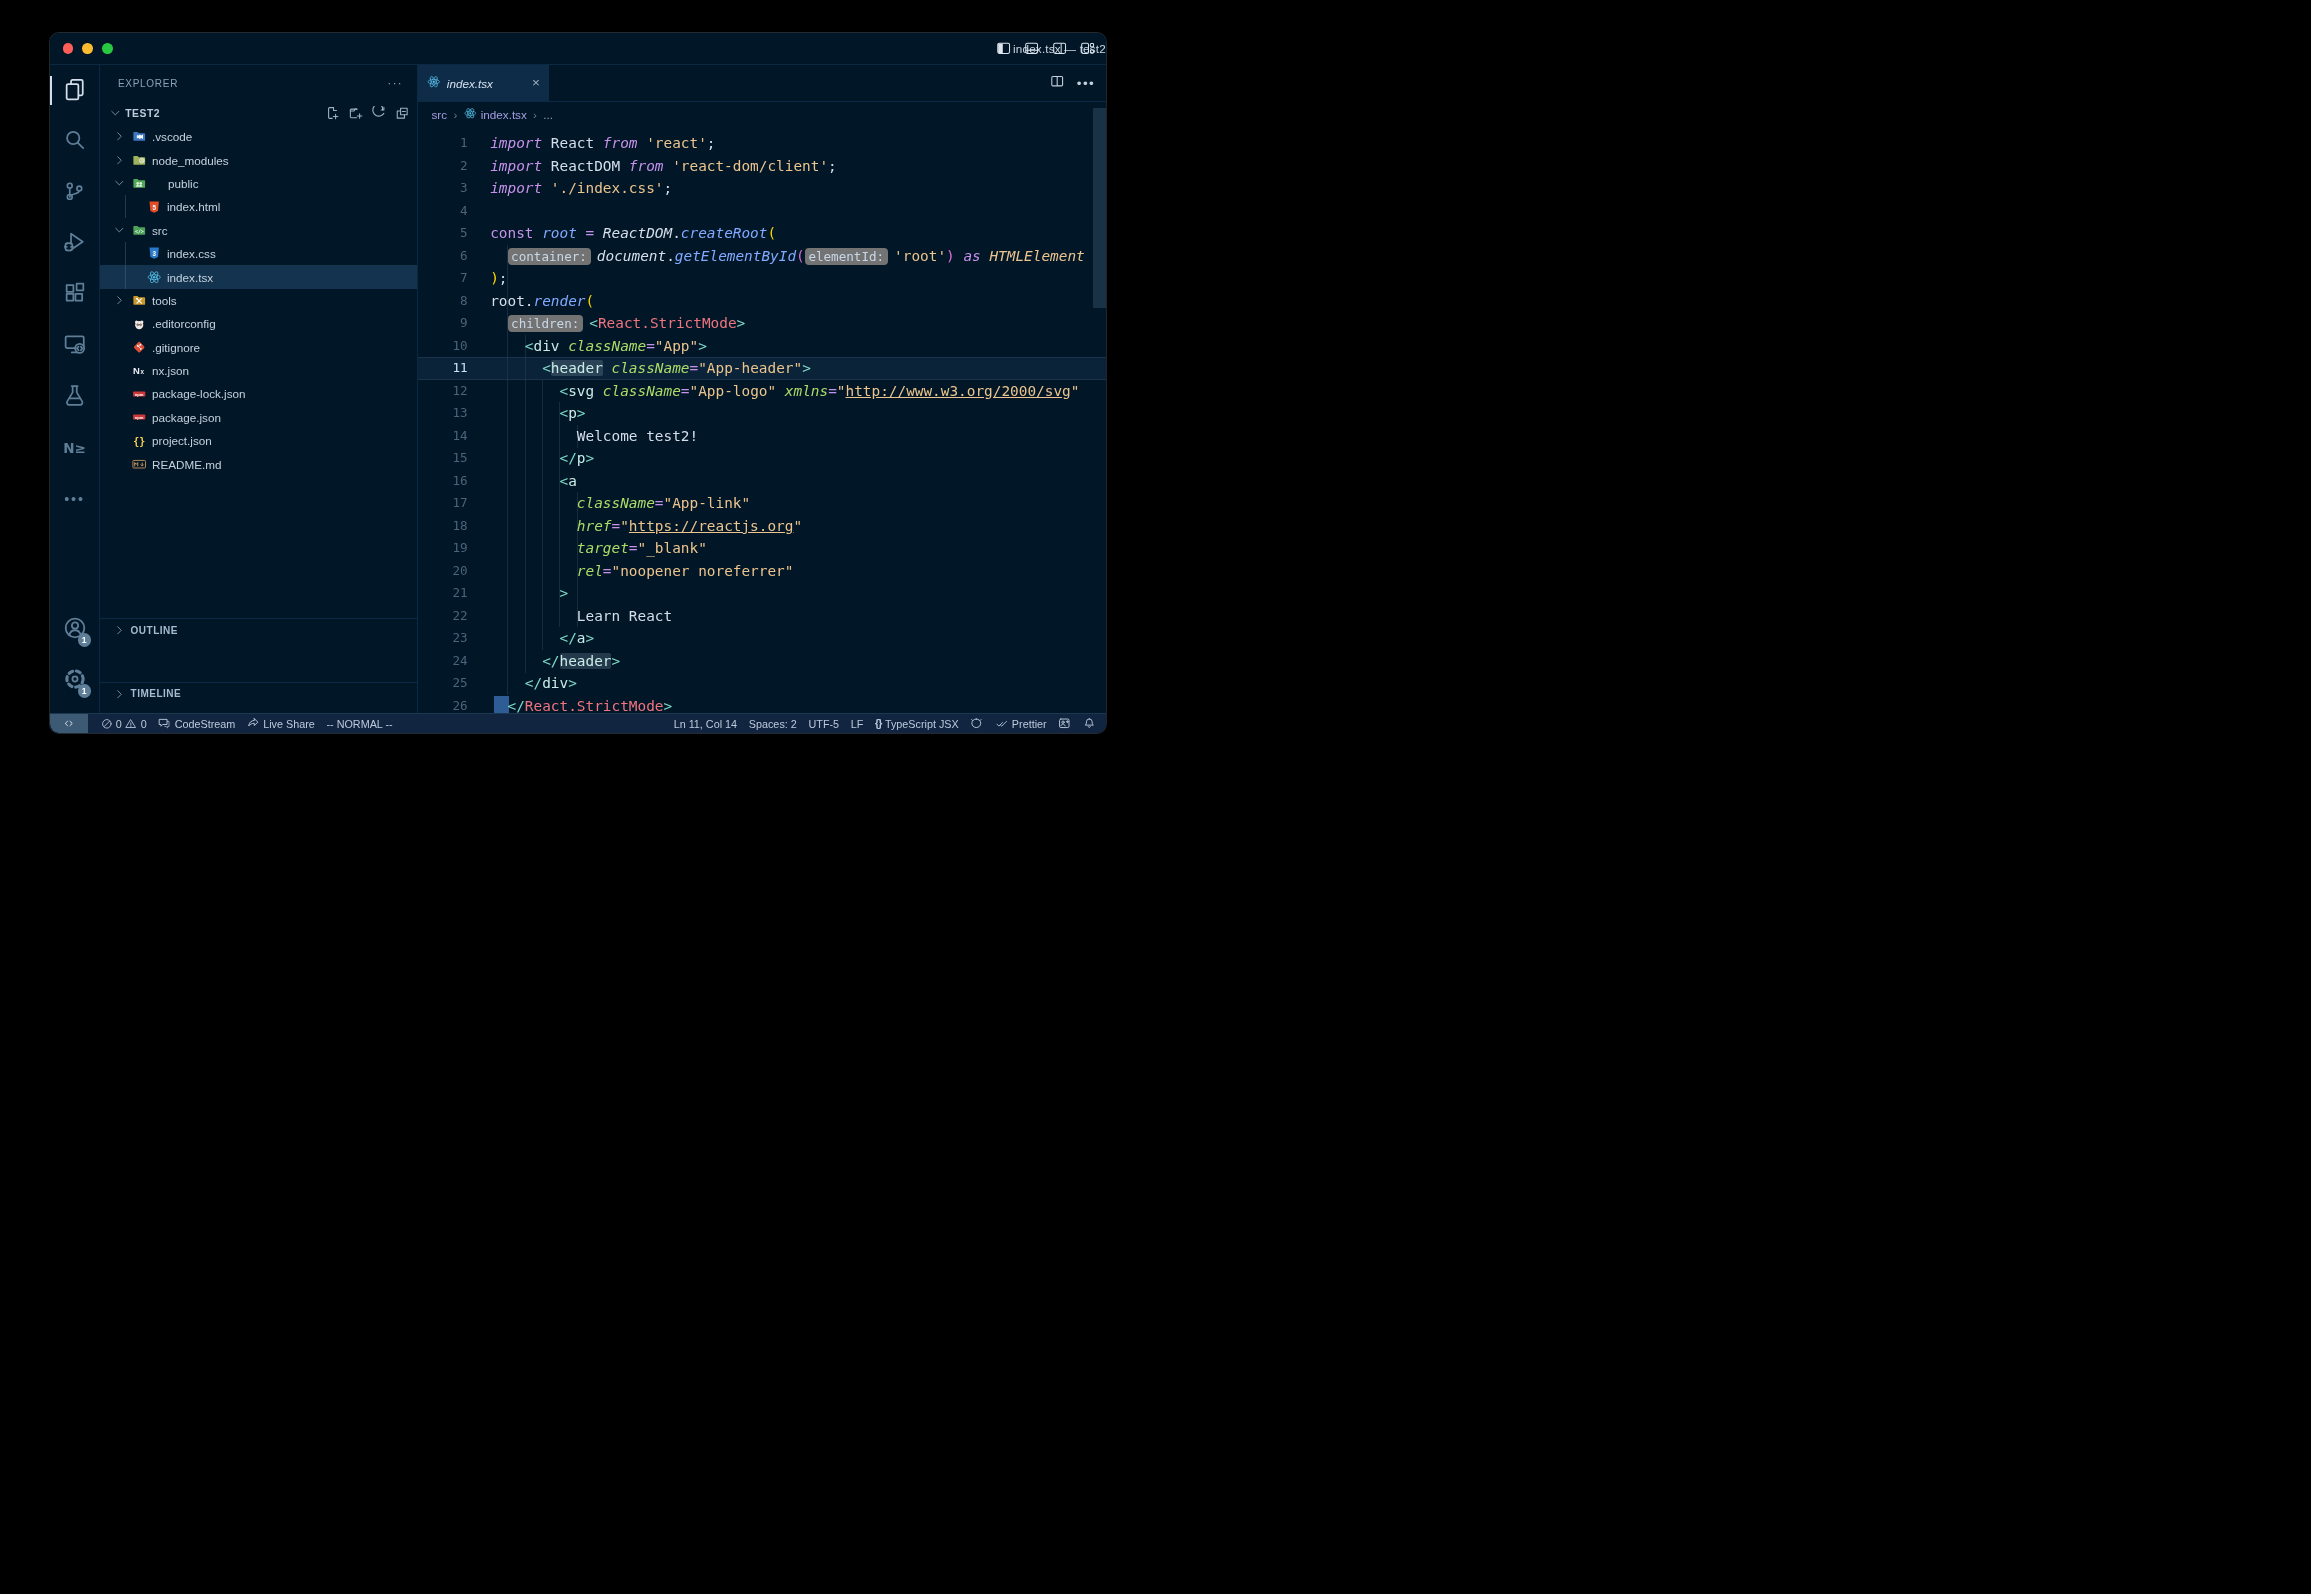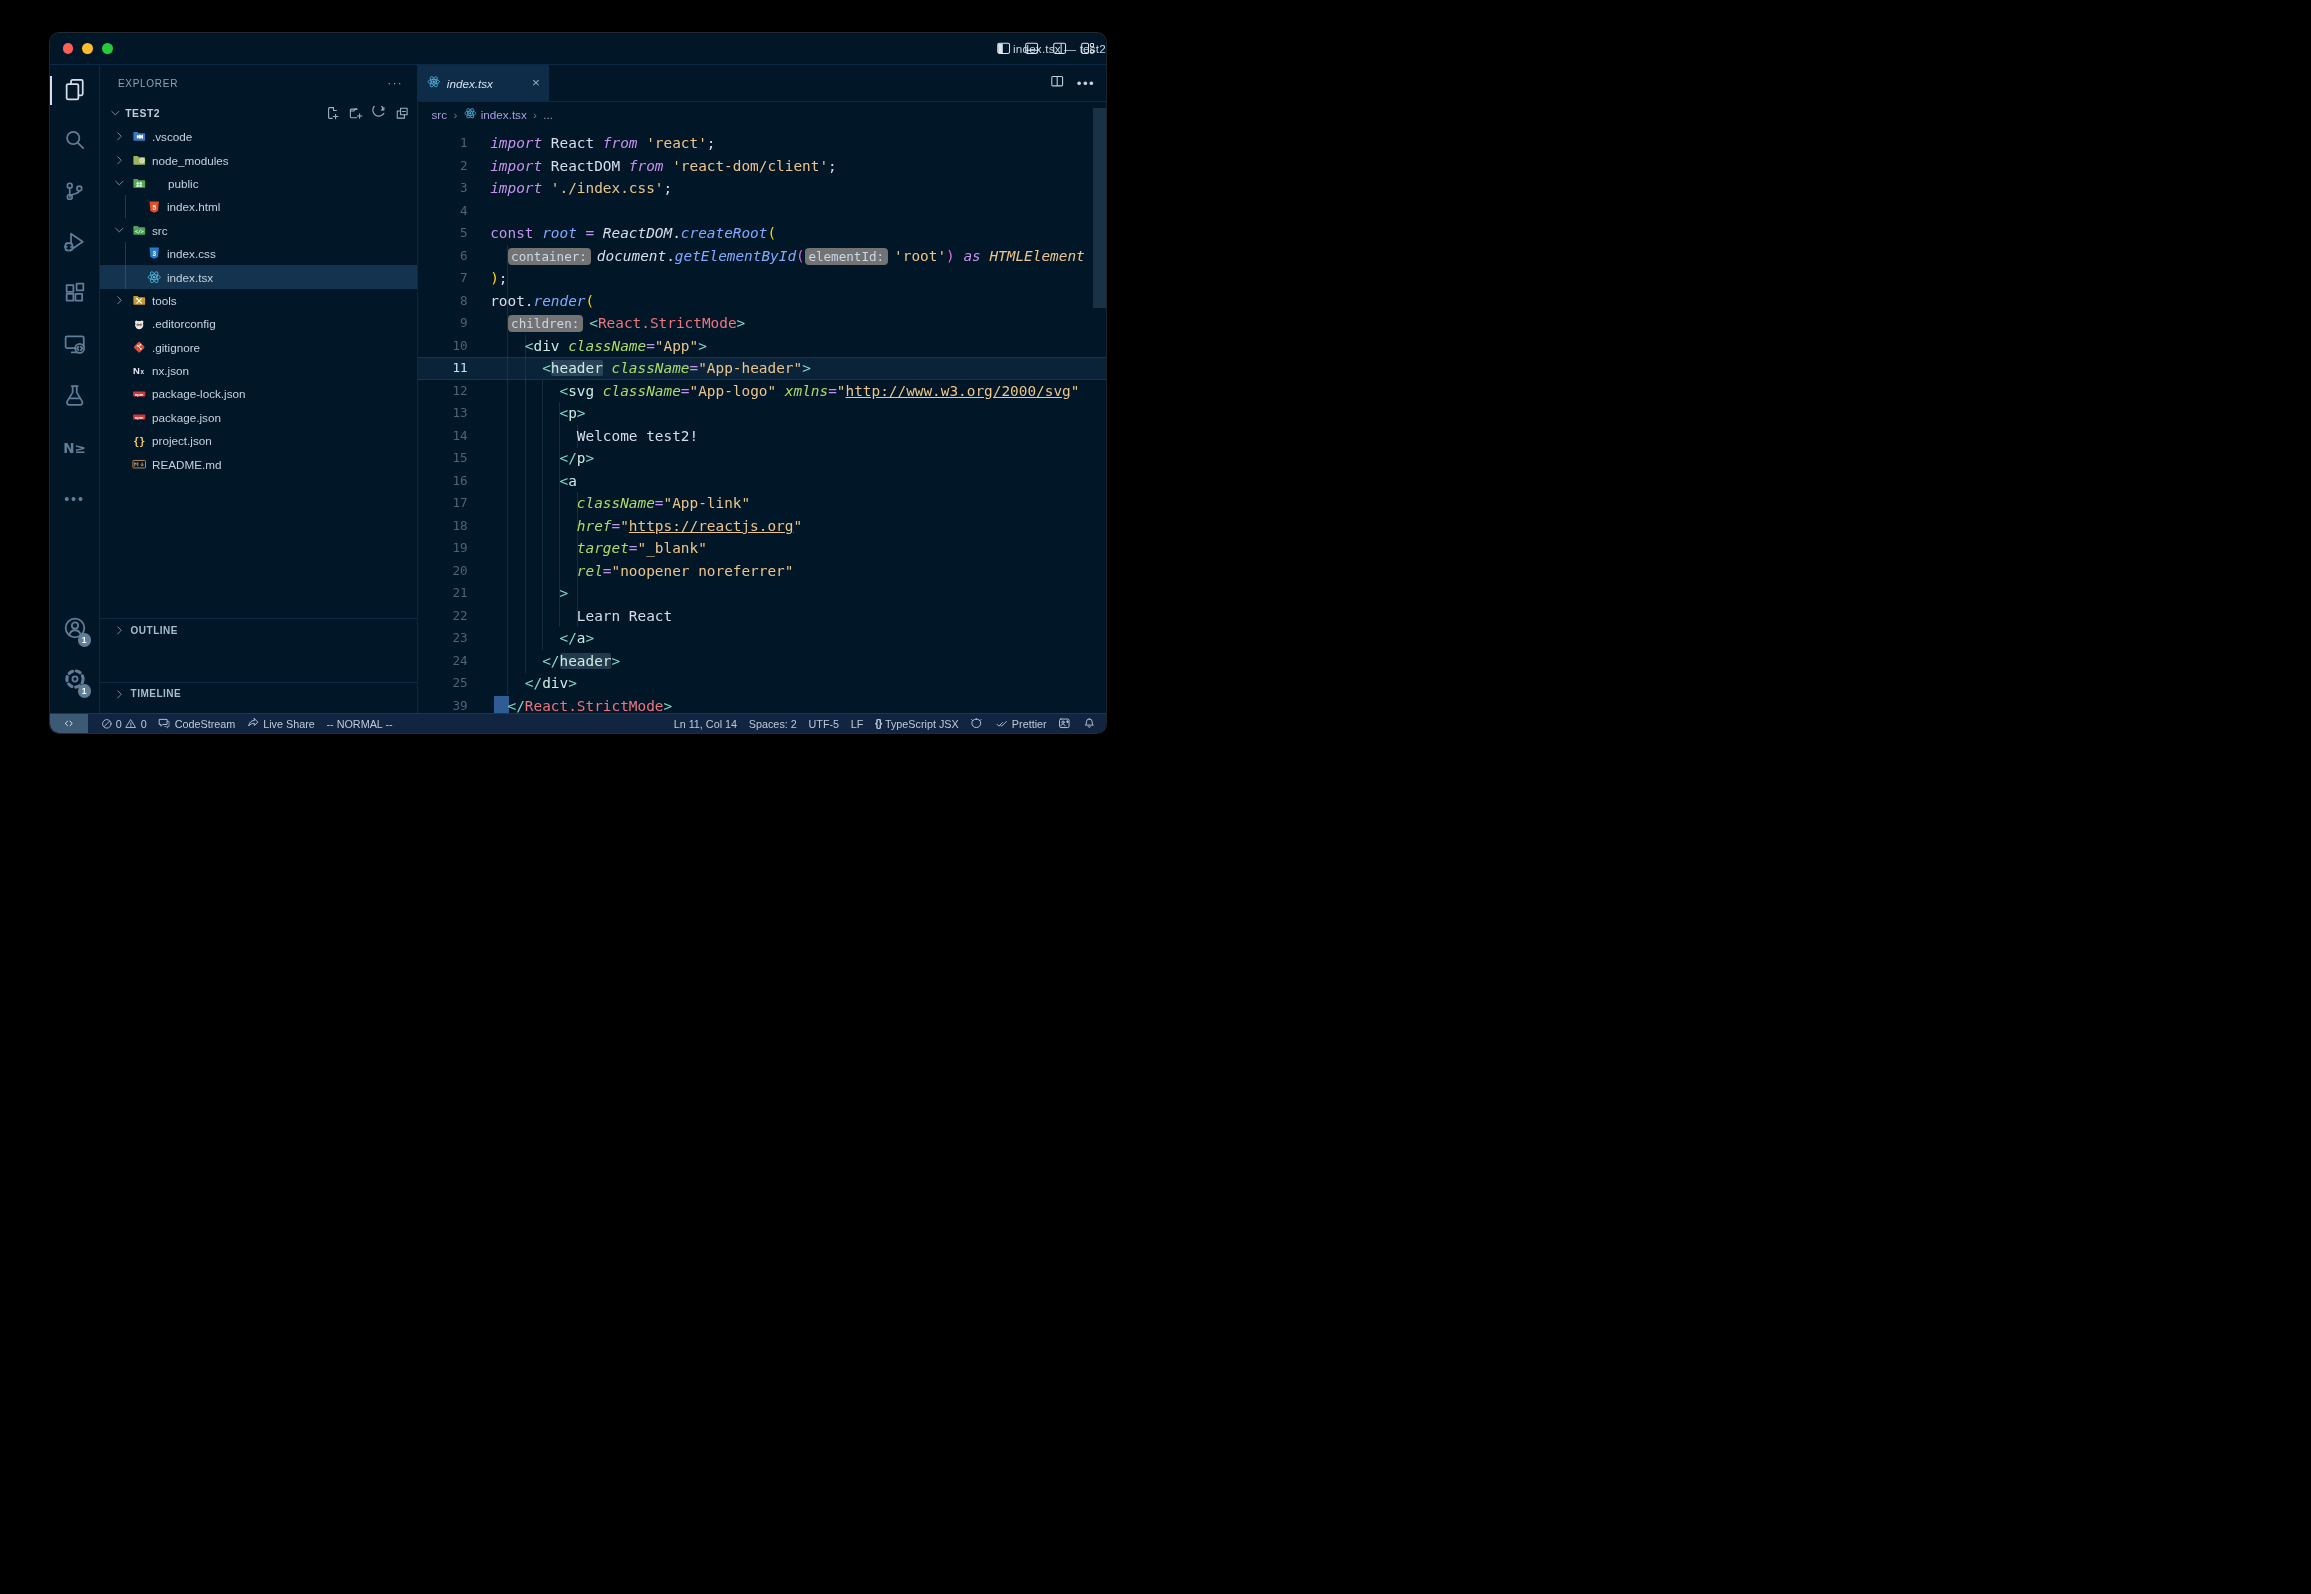--- a/index.html
+++ b/index.html
@@ -551,21 +551,21 @@
           <div class="cl"><span class="ln">16</span><span class="ct"><span class="tk-id">        </span><span class="tk-tp">&lt;</span><span class="tk-tag">a</span></span></div>
           <div class="cl"><span class="ln">17</span><span class="ct"><span class="tk-id">          </span><span class="tk-attr">className</span><span class="tk-op">=</span><span class="tk-str">"App-link"</span></span></div>
           <div class="cl"><span class="ln">18</span><span class="ct"><span class="tk-id">          </span><span class="tk-attr">href</span><span class="tk-op">=</span><span class="tk-str">"</span><span class="tk-stru">https://reactjs.org</span><span class="tk-str">"</span></span></div>
           <div class="cl"><span class="ln">19</span><span class="ct"><span class="tk-id">          </span><span class="tk-attr">target</span><span class="tk-op">=</span><span class="tk-str">"_blank"</span></span></div>
           <div class="cl"><span class="ln">20</span><span class="ct"><span class="tk-id">          </span><span class="tk-attr">rel</span><span class="tk-op">=</span><span class="tk-str">"noopener noreferrer"</span></span></div>
           <div class="cl"><span class="ln">21</span><span class="ct"><span class="tk-id">        </span><span class="tk-tp">&gt;</span></span></div>
           <div class="cl"><span class="ln">22</span><span class="ct"><span class="tk-id">          </span><span class="tk-id">Learn React</span></span></div>
           <div class="cl"><span class="ln">23</span><span class="ct"><span class="tk-id">        </span><span class="tk-tp">&lt;/</span><span class="tk-tag">a</span><span class="tk-tp">&gt;</span></span></div>
           <div class="cl"><span class="ln">24</span><span class="ct"><span class="tk-id">      </span><span class="tk-tp">&lt;/</span><span class="tk-tag tk-whl">header</span><span class="tk-tp">&gt;</span></span></div>
           <div class="cl"><span class="ln">25</span><span class="ct"><span class="tk-id">    </span><span class="tk-tp">&lt;/</span><span class="tk-tag">div</span><span class="tk-tp">&gt;</span></span></div>
-          <div class="cl"><span class="ln">39</span><span class="ct"><span class="tk-id">  </span><span class="tk-tp">&lt;/</span><span class="tk-cmp">React.StrictMode</span><span class="tk-tp">&gt;</span></span></div>
+          <div class="cl"><span class="ln">26</span><span class="ct"><span class="tk-id">  </span><span class="tk-tp">&lt;/</span><span class="tk-cmp">React.StrictMode</span><span class="tk-tp">&gt;</span></span></div>
         </div>
       <div class="vscroll"></div>
     </div>
   </div>
 
   <div class="statusbar">
     <div class="sb-left">
         <div class="sbi sbi-remote">
           <span>
             <svg width="13.5" height="11.7" viewBox="0 0 16 16" fill="none" stroke="currentColor" stroke-width="1.2" stroke-linecap="round" stroke-linejoin="round">

